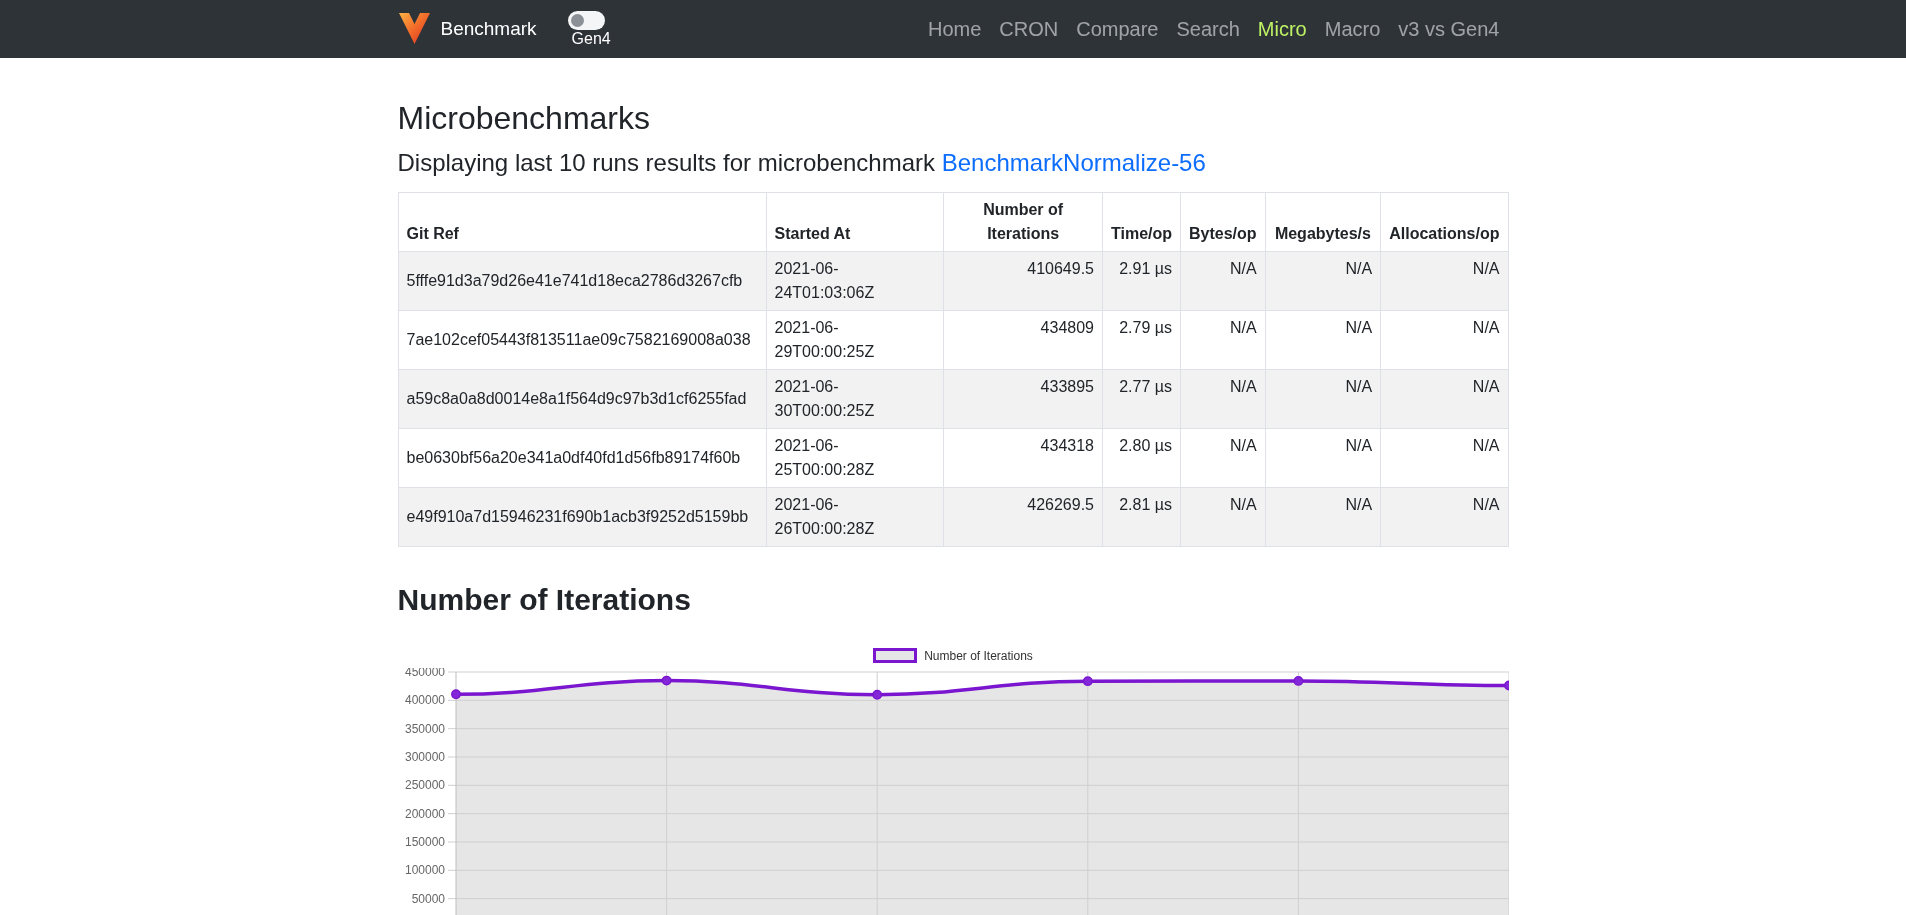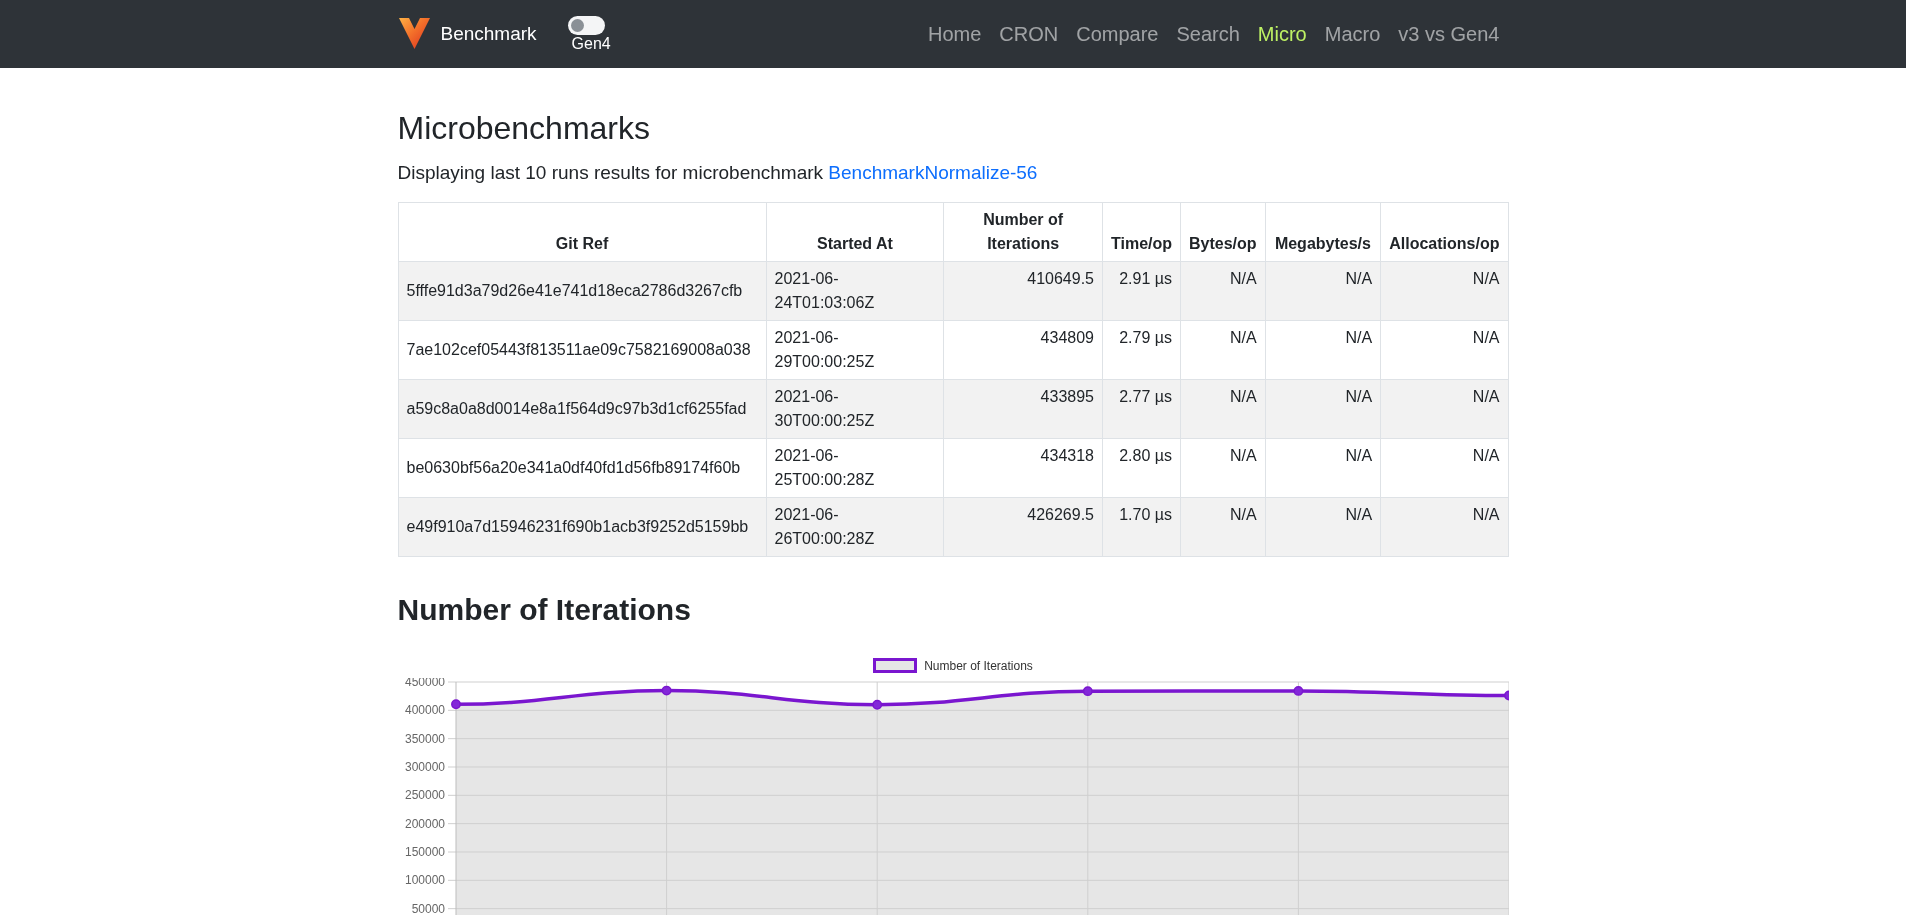--- a/index.html
+++ b/index.html
@@ -1,50 +1,50 @@
 <!DOCTYPE html>
 <html><head>
 <meta charset="utf-8">
 <style>
   * { box-sizing: border-box; margin: 0; padding: 0; }
   html, body { width: 1906px; height: 915px; overflow: hidden; background: #fff;
     font-family: "Liberation Sans", sans-serif; color: #212529; }
 
   
-  .navbar { height: 68px; background: #2e3338; display: flex; align-items: center; text-align: right; }
+  .navbar { height: 58px; background: #2e3338; display: flex; align-items: center; text-align: right; }
   .navbar-inner { width: 1111px; margin: 0 auto; display: flex; align-items: center; }
   .brand { display: flex; align-items: center; text-decoration: none; cursor: pointer; }
   .brand-text { color: #fff; font-size: 19px; margin-left: 10px; }
   .switch-wrap { display: flex; align-items: center; margin-left: 26px; cursor: pointer; flex-direction: column; }
   .switch { width: 37px; height: 19px; background: #f4f5f6; border-radius: 10px; position: relative; }
   .switch .knob { position: absolute; left: 3px; top: 3px; width: 13px; height: 13px;
     border-radius: 50%; background: #8a9096; }
   .switch-label { color: #fff; font-size: 16px; margin-left: 9px; }
   .nav-links { margin-left: auto; list-style: none; display: flex; align-items: center; }
   .nav-links li a { display: block; padding: 4px 9px; font-size: 20px; text-decoration: none;
     color: rgba(255,255,255,0.55); cursor: pointer; white-space: nowrap; }
   .nav-links li a.active { color: #bef264; }
 
   
   .container { width: 1111px; margin: 0 auto; }
   h1.page-title { font-size: 32px; font-weight: 500; line-height: 44px; margin-top: 38px; letter-spacing: 0; }
-  p.subtitle { font-size: 19px; line-height: 24px; margin-top: 11px; margin-bottom: 17px; }
+  p.subtitle { font-size: 24px; line-height: 24px; margin-top: 11px; margin-bottom: 17px; }
   p.subtitle a { color: #0d6efd; text-decoration: none; cursor: pointer; }
 
   
   table.results { width: 100%; border-collapse: collapse; font-size: 16px; }
   table.results th, table.results td { border: 1px solid #dee2e6; padding: 5px 8px; line-height: 24px; }
   table.results th { font-weight: 700; vertical-align: bottom; background: #fff; }
   table.results th.nowrap { white-space: nowrap; }
   table.results tbody tr:nth-child(odd) { background: #f2f2f2; }
   table.results td.al { text-align: left; white-space: nowrap; }
   table.results td.wrapdate { text-align: left; white-space: pre-line; vertical-align: top; }
   table.results td.ar { text-align: right; vertical-align: top; }
   table.results th.ac { text-align: center; }
-  table.results th.all { text-align: center; }
+  table.results th.all { text-align: left; }
 
   
   h2.section-heading { font-size: 30px; font-weight: 600; line-height: 34px; margin-top: 36px; }
 
   
   .chart-legend { margin-top: 31px; display: flex; justify-content: center; align-items: center; }
   .legend-swatch { width: 44px; height: 15px; background: #e6e6e6; border: 3px solid #7a16cf; }
   .legend-label { font-size: 12px; color: #333; margin-left: 7px; }
   .chart-svg { display: block; margin-top: 5px; }
 </style>
@@ -163,21 +163,21 @@
           <td class="ar">2.80 µs</td>
           <td class="ar">N/A</td>
           <td class="ar">N/A</td>
           <td class="ar">N/A</td>
         </tr>
         <tr>
           <td class="al">e49f910a7d15946231f690b1acb3f9252d5159bb</td>
           <td class="wrapdate">2021-06-
 26T00:00:28Z</td>
           <td class="ar">426269.5</td>
-          <td class="ar">1.70 µs</td>
+          <td class="ar">2.81 µs</td>
           <td class="ar">N/A</td>
           <td class="ar">N/A</td>
           <td class="ar">N/A</td>
         </tr>
       </tbody>
   </table>
 
   <h2 class="section-heading">Number of Iterations</h2>
 
   <div class="chart-legend">

